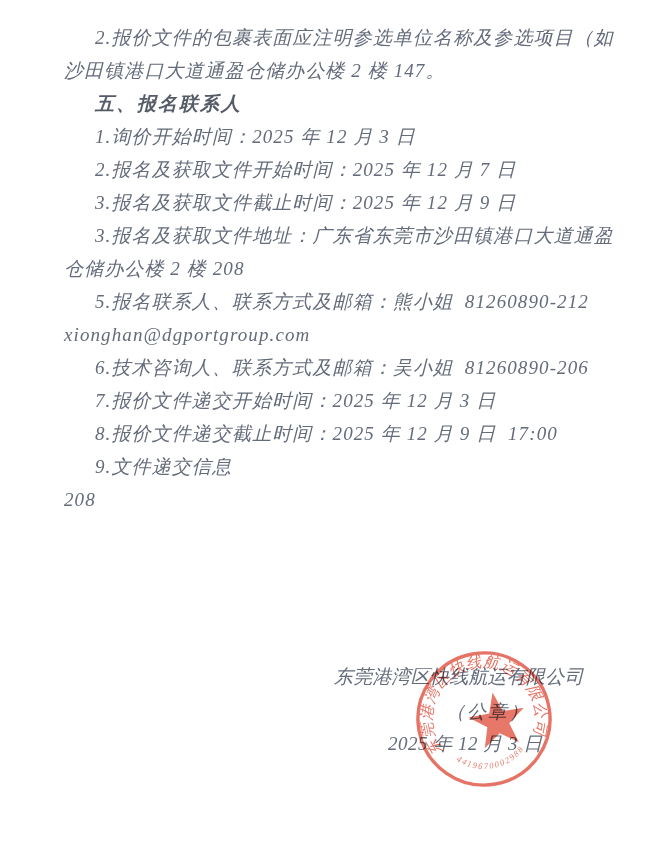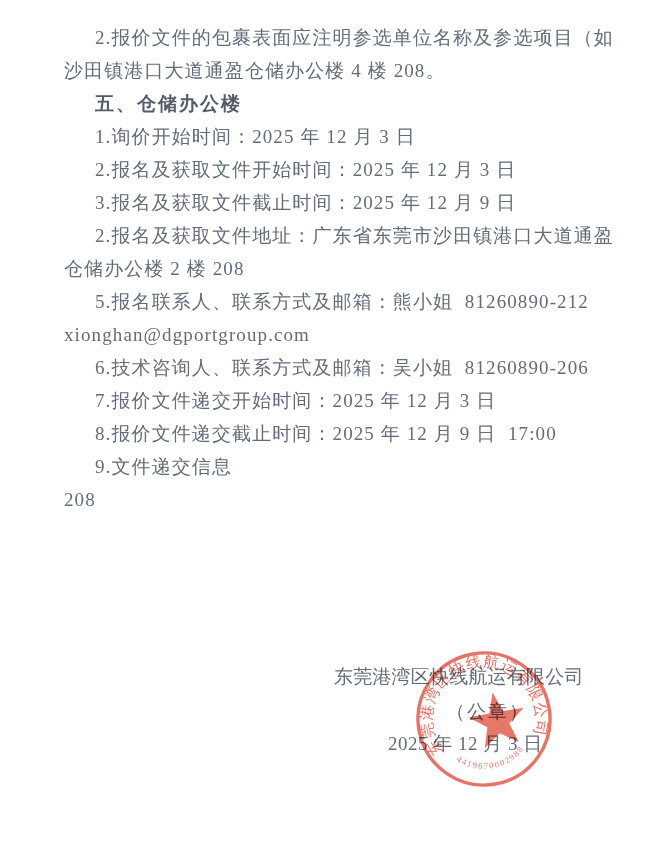--- a/index.html
+++ b/index.html
@@ -4,20 +4,21 @@
 <style>
   * { margin: 0; padding: 0; box-sizing: border-box; }
   html, body { background: #ffffff; }
   .page {
     position: relative;
     width: 668px;
     height: 854px;
     background: #ffffff;
     overflow: hidden;
     font-family: "Liberation Serif", "DejaVu Serif", serif;
+    font-style: italic;
   }
   .content {
     padding-top: 21px;
     padding-left: 64px;
     padding-right: 40px;
   }
   .line {
     height: 33px;
     line-height: 33px;
     font-size: 19px;
@@ -55,26 +56,26 @@
     font-family: "Liberation Serif", "DejaVu Serif", serif;
   }
 </style>
 </head>
 <body>
 
 <div class="page">
 
   <div class="content">
     <div class="line indent">2.报价文件的包裹表面应注明参选单位名称及参选项目（如</div>
-    <div class="line">沙田镇港口大道通盈仓储办公楼 4 楼 208。</div>
-    <div class="line indent heading">五、仓储办公楼</div>
+    <div class="line">沙田镇港口大道通盈仓储办公楼 2 楼 147。</div>
+    <div class="line indent heading">五、报名联系人</div>
     <div class="line indent">1.询价开始时间：2025 年 12 月 3 日</div>
-    <div class="line indent">2.报名及获取文件开始时间：2025 年 12 月 3 日</div>
+    <div class="line indent">2.报名及获取文件开始时间：2025 年 12 月 7 日</div>
     <div class="line indent">3.报名及获取文件截止时间：2025 年 12 月 9 日</div>
-    <div class="line indent">2.报名及获取文件地址：广东省东莞市沙田镇港口大道通盈</div>
+    <div class="line indent">3.报名及获取文件地址：广东省东莞市沙田镇港口大道通盈</div>
     <div class="line">仓储办公楼 2 楼 208</div>
     <div class="line indent">5.报名联系人、联系方式及邮箱：熊小姐  81260890-212</div>
     <div class="line">xionghan@dgportgroup.com</div>
     <div class="line indent">6.技术咨询人、联系方式及邮箱：吴小姐  81260890-206</div>
     <div class="line indent">7.报价文件递交开始时间：2025 年 12 月 3 日</div>
     <div class="line indent">8.报价文件递交截止时间：2025 年 12 月 9 日  17:00</div>
     <div class="line indent">9.文件递交信息</div>
     <div class="line">208</div>
   </div>
 

